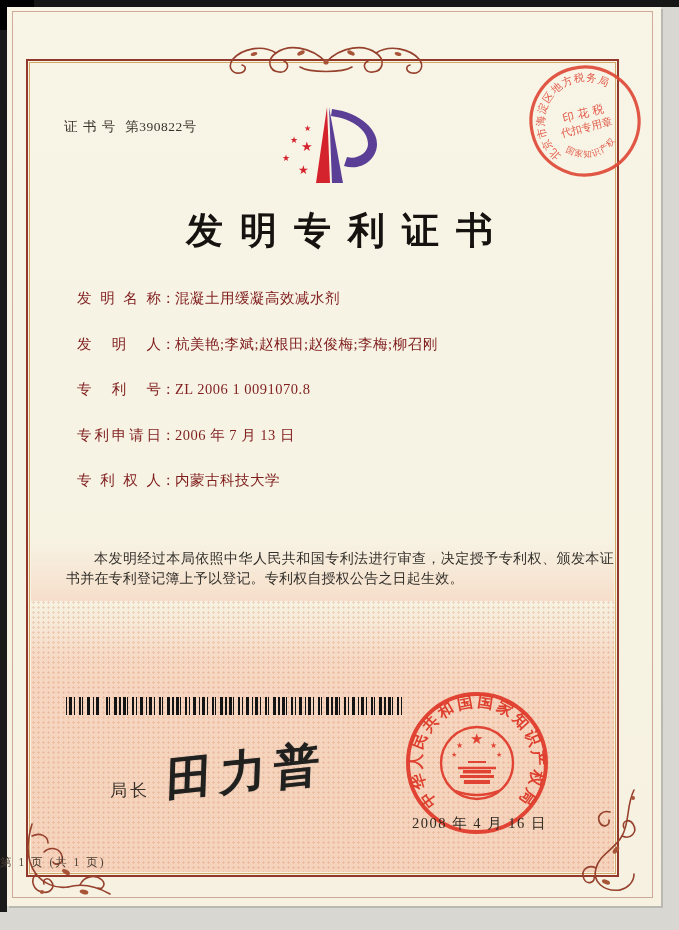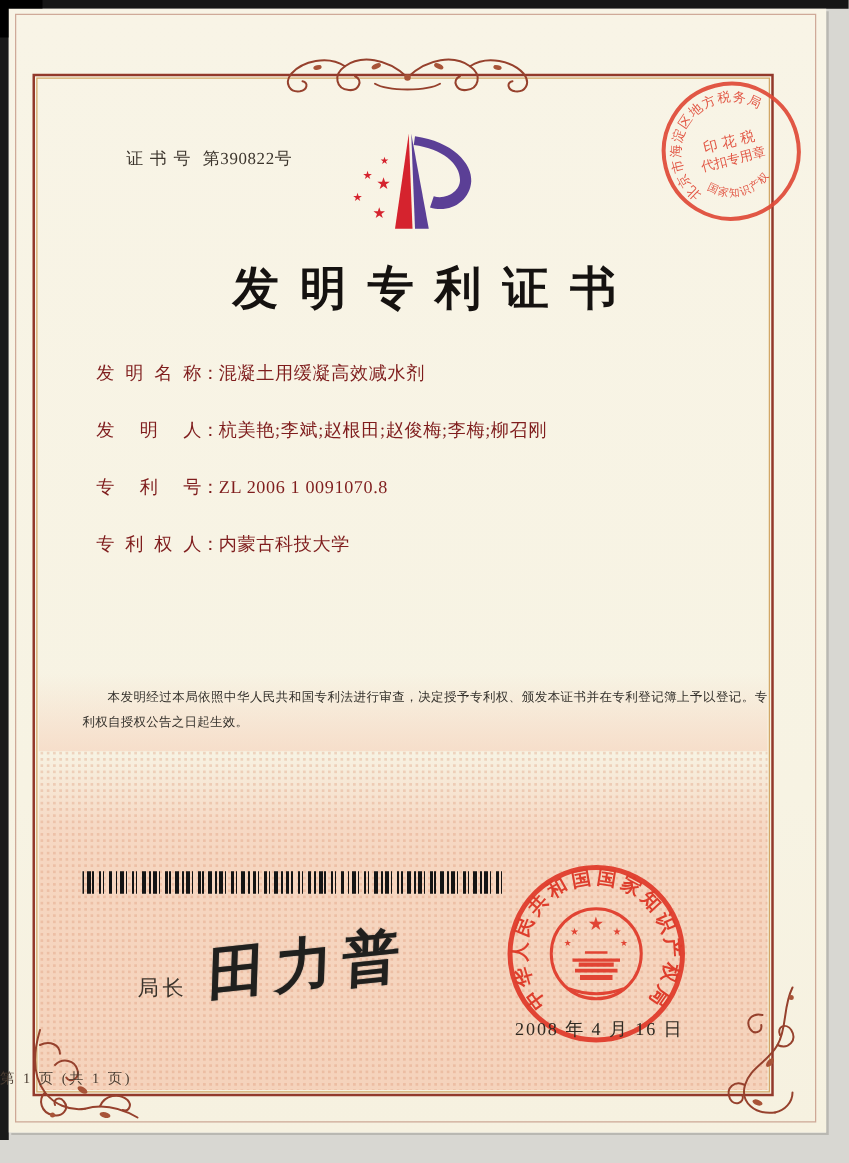--- a/index.html
+++ b/index.html
@@ -45,21 +45,21 @@
     background:linear-gradient(180deg, rgba(246,216,196,0) 0%, rgba(246,215,194,.75) 100%);
   }
   
   .flourish { position:absolute; pointer-events:none; }
   .flourish-top { left:218px; top:40px; width:216px; height:44px; }
   .flourish-bl { left:22px; top:822px; width:92px; height:76px; }
   .flourish-br { left:576px; top:786px; width:64px; height:112px; }
   
   .cert-no {
     position:absolute; left:64px; top:118px; font-size:13.5px; color:#3b342c;
-    letter-spacing:1px; white-space:nowrap;margin-left:37px;
+    letter-spacing:1px; white-space:nowrap;
   }
   .cert-no .num { margin-left:9px; letter-spacing:.5px; }
   .logo { position:absolute; left:280px; top:102px; width:105px; height:86px; }
   .tax-stamp {
     position:absolute; left:524px; top:60px; width:122px; height:122px;
     transform:rotate(-14deg); opacity:.92;
   }
   .title {
     position:absolute; left:0; top:206px; width:679px; text-align:center;
     font-size:37px; font-weight:bold; color:#151210;
@@ -70,21 +70,21 @@
   .field-row { height:45.6px; font-size:14.5px; color:#7f1d1d; white-space:nowrap; }
   .flabel {
     display:inline-block; width:84px; text-align:justify; text-align-last:justify;
     vertical-align:top;
   }
   .fcolon { display:inline-block; width:14px; }
   .fvalue { letter-spacing:.5px; }
   
   .body-text {
     position:absolute; left:66px; top:549px; width:548px;
-    font-size:10px; line-height:19.6px; color:#33302b; text-align:justify;
+    font-size:14px; line-height:19.6px; color:#33302b; text-align:justify;
     letter-spacing:.2px;
   }
   .body-text p { text-indent:2em; }
   
   .barcode {
     position:absolute; left:66px; top:697px; width:338px; height:18px;
     background-image:repeating-linear-gradient(90deg,
       #141414 0 1.5px, transparent 1.5px 3.5px,
       #141414 3.5px 6.5px, transparent 6.5px 8px,
       #141414 8px 9px,  transparent 9px 13px,
@@ -214,20 +214,23 @@
 
 <div class="fields">
   <div class="field-row">
     <span class="flabel">发明名称</span><span class="fcolon">：</span><span class="fvalue">混凝土用缓凝高效减水剂</span>
   </div>
   <div class="field-row">
     <span class="flabel">发明人</span><span class="fcolon">：</span><span class="fvalue">杭美艳;李斌;赵根田;赵俊梅;李梅;柳召刚</span>
   </div>
   <div class="field-row">
     <span class="flabel">专利号</span><span class="fcolon">：</span><span class="fvalue">ZL 2006 1 0091070.8</span>
+  </div>
+  <div class="field-row">
+    <span class="flabel">专利申请日</span><span class="fcolon">：</span><span class="fvalue">2006 年 7 月 13 日</span>
   </div>
   <div class="field-row">
     <span class="flabel">专利权人</span><span class="fcolon">：</span><span class="fvalue">内蒙古科技大学</span>
   </div>
 </div>
 
 <div class="body-text">
   <p>本发明经过本局依照中华人民共和国专利法进行审查，决定授予专利权、颁发本证书并在专利登记簿上予以登记。专利权自授权公告之日起生效。</p>
 </div>
 

